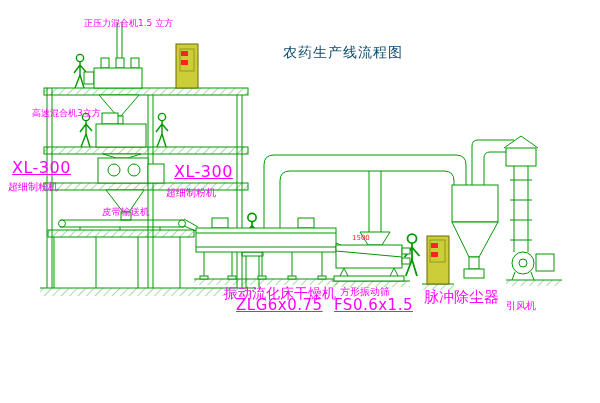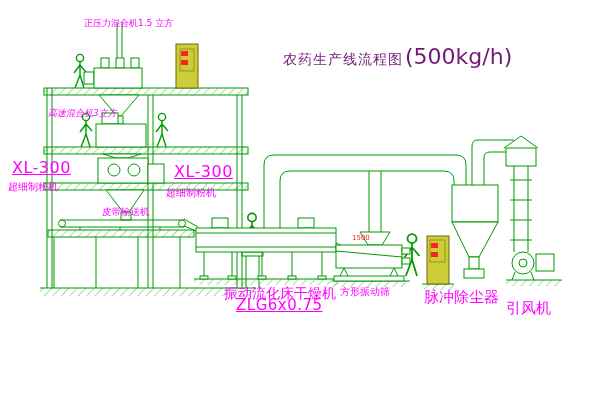--- a/index.html
+++ b/index.html
@@ -9,21 +9,21 @@
     font-family:"DejaVu Sans","Liberation Sans",sans-serif;
   }
   .stage svg { position:absolute; left:0; top:0; }
   .lbl {
     position:absolute; color:#ff00ff; line-height:1.1; white-space:nowrap;
   }
   .lbl.big { letter-spacing:0.5px;text-decoration:underline; }
   .red { color:#ff2222; }
   .title-row {
     position:absolute; left:283px; top:44px;
-    display:flex; align-items:baseline; gap:2px; color:#701a75; white-space:nowrap;
+    display:flex; align-items:baseline; gap:2px; color:#0c4a6e; white-space:nowrap;
   }
   .title-text { font-size:14px; letter-spacing:1px; }
   .title-cap  { font-size:22px; }
 </style>
 </head>
 <body>
 
 <div class="stage">
 
   <svg width="600" height="403" viewBox="0 0 600 403">
@@ -203,30 +203,30 @@
     <g>
       <rect x="427" y="236" width="22" height="48" fill="#cdcd3a" stroke="#6b6b00"></rect>
       <rect x="430" y="240" width="15" height="22" fill="none" stroke="#8a8a10" stroke-width="0.8"></rect>
       <rect x="431" y="243" width="7" height="5" fill="#ff2222" stroke="none"></rect>
       <rect x="431" y="252" width="7" height="5" fill="#ff2222" stroke="none"></rect>
     </g>
   </svg>
 
   <div class="title-row">
     <span class="title-text">农药生产线流程图</span>
-    <span class="title-cap">(500kg/h)</span>
   </div>
 
   <div class="lbl" style="left:84px; top:19px; font-size:9px;">正压力混合机1.5 立方</div>
-  <div class="lbl" style="left:48px; top:109px; font-size:9px;font-style:italic;">高速混合机3立方</div>
+  <div class="lbl" style="left:32px; top:109px; font-size:9px;">高速混合机3立方</div>
   <div class="lbl big" style="left:12px; top:159px; font-size:16px;">XL-300</div>
   <div class="lbl" style="left:8px; top:181px; font-size:10px;">超细制粉机</div>
   <div class="lbl big" style="left:174px; top:163px; font-size:16px;">XL-300</div>
   <div class="lbl" style="left:166px; top:187px; font-size:10px;">超细制粉机</div>
   <div class="lbl" style="left:102px; top:207px; font-size:9.5px;">皮带输送机</div>
   <div class="lbl" style="left:224px; top:286px; font-size:14px;">振动流化床干燥机</div>
   <div class="lbl big" style="left:236px; top:297px; font-size:15px;">ZLG6x0.75</div>
   <div class="lbl" style="left:340px; top:286px; font-size:10px;">方形振动筛</div>
+  <div class="lbl big" style="left:334px; top:297px; font-size:15px;">FS0.6x1.5</div>
   <div class="lbl" style="left:424px; top:289px; font-size:15px;">脉冲除尘器</div>
-  <div class="lbl" style="left:506px; top:300px; font-size:15px;">引风机</div>
+  <div class="lbl" style="left:506px; top:300px; font-size:10px;">引风机</div>
   <div class="lbl red" style="left:352px; top:235px; font-size:7px;">1500</div>
 
 </div>
 
 </body></html>

